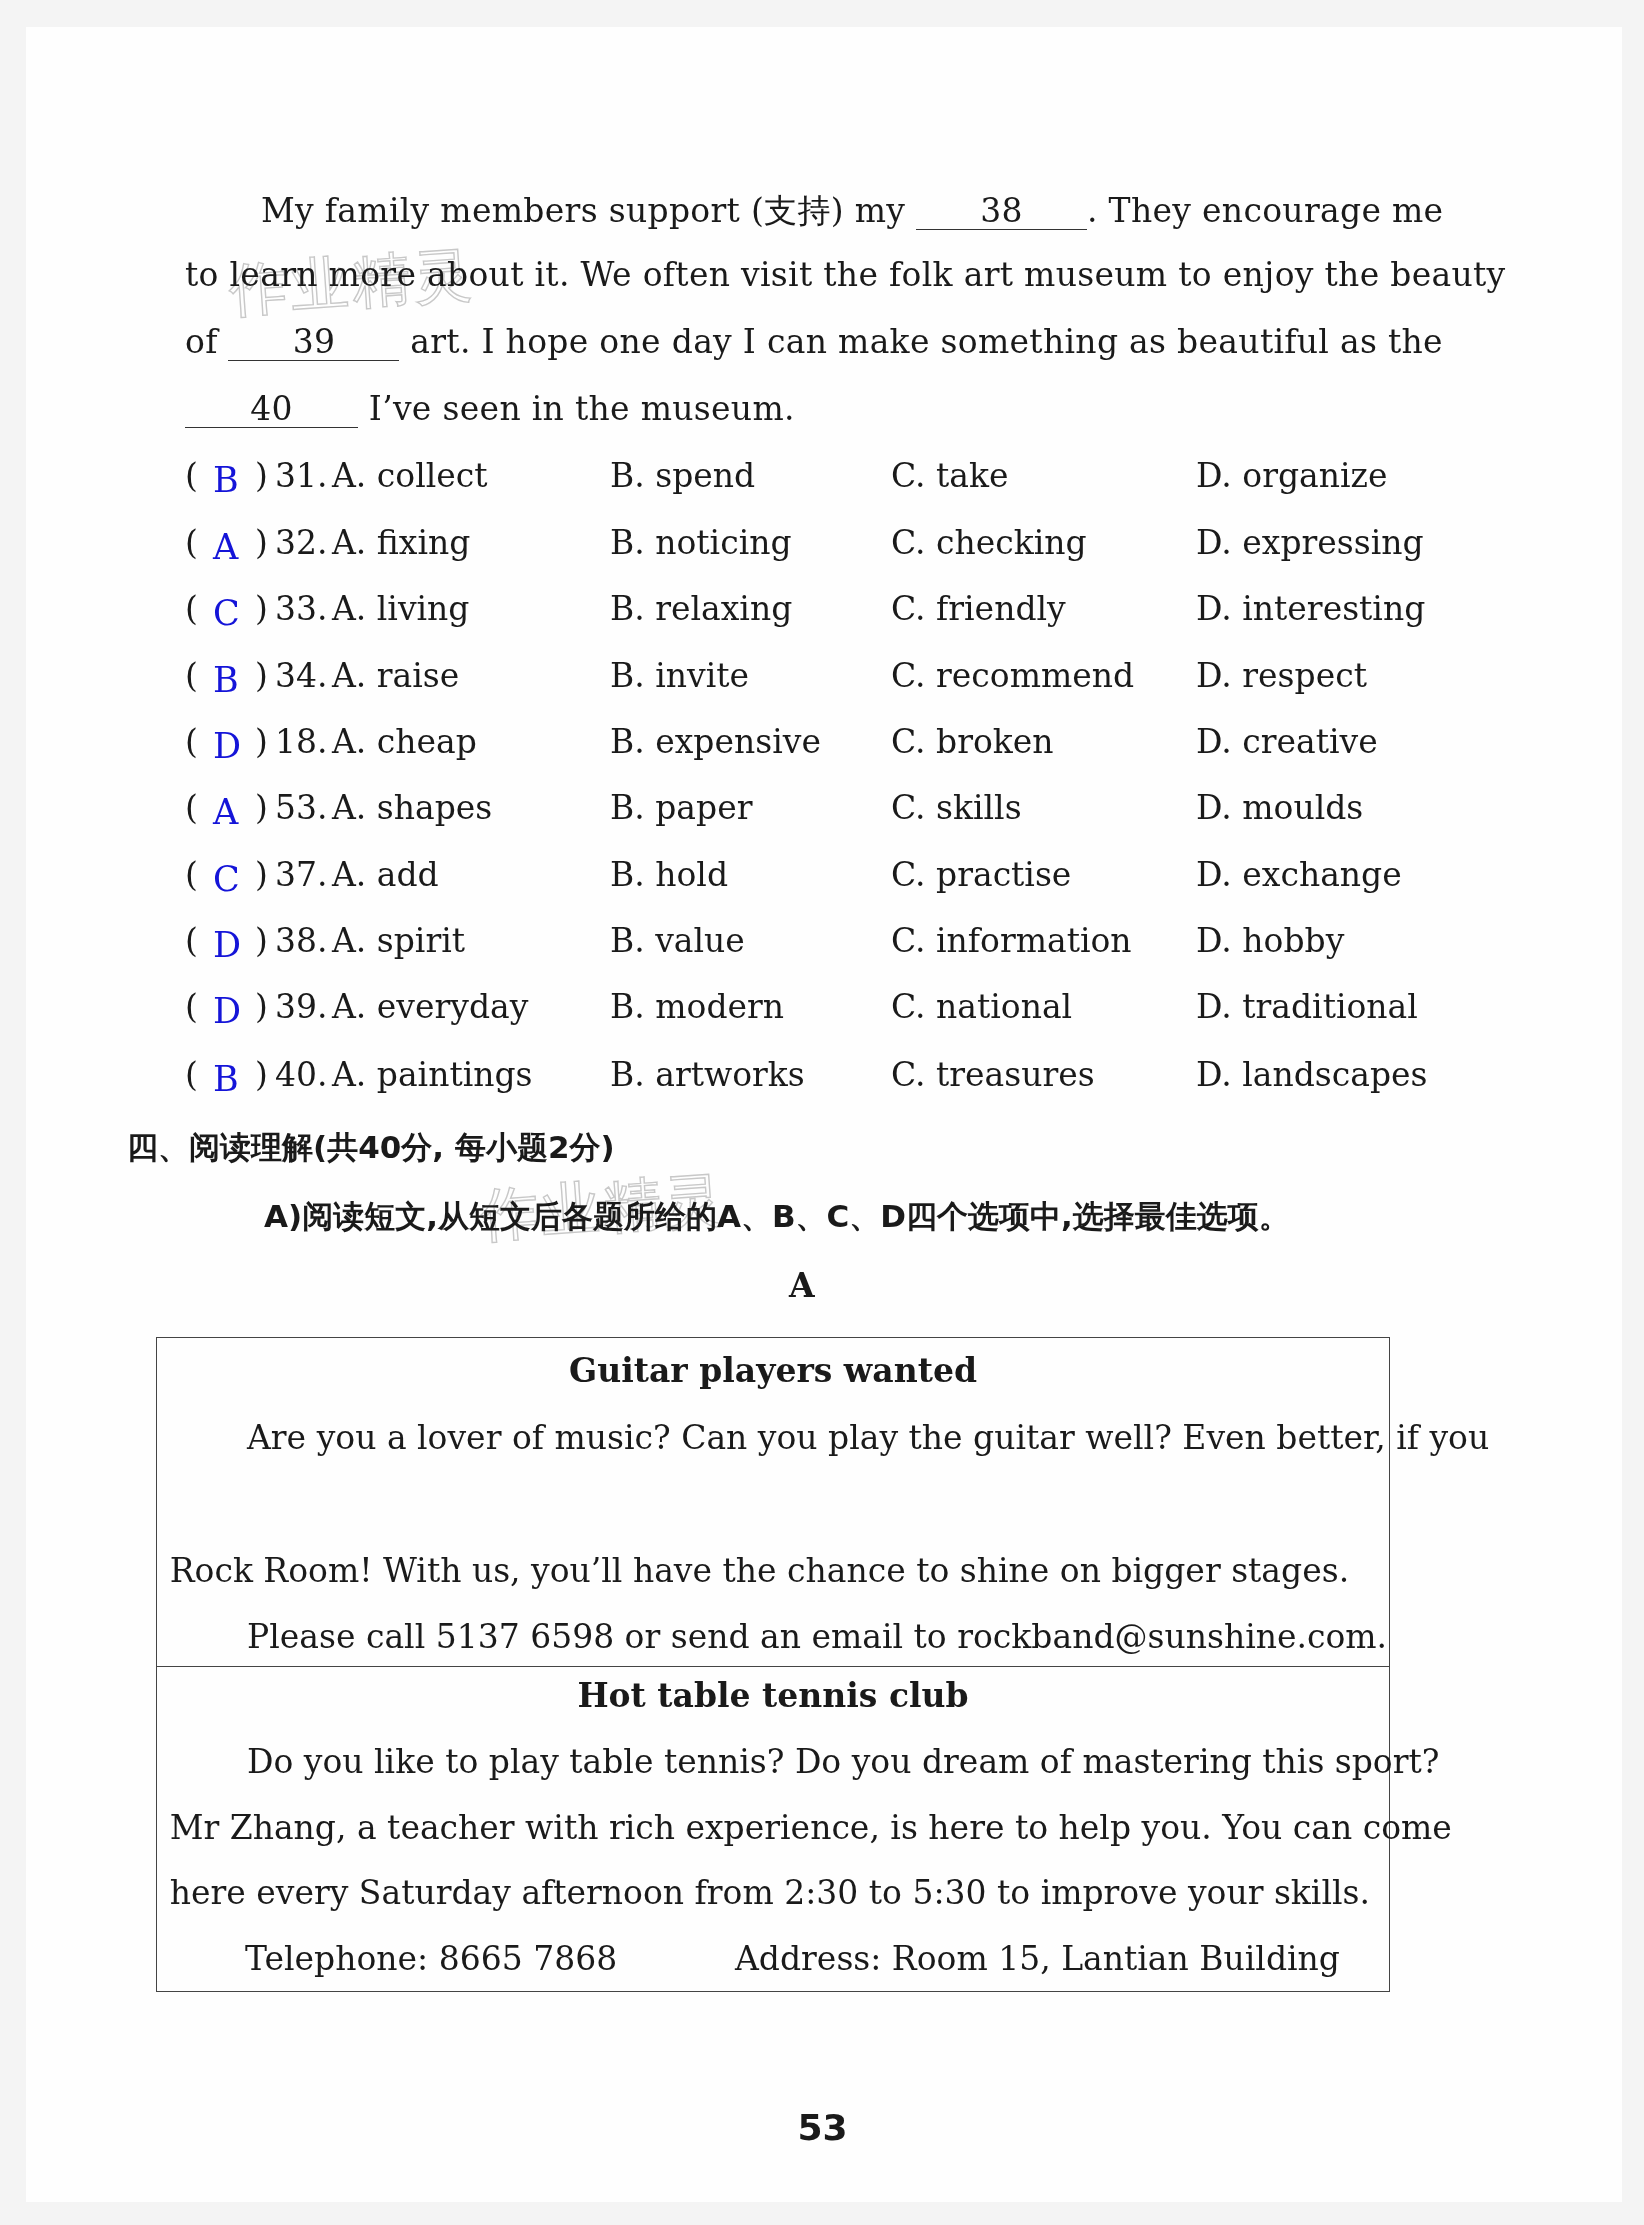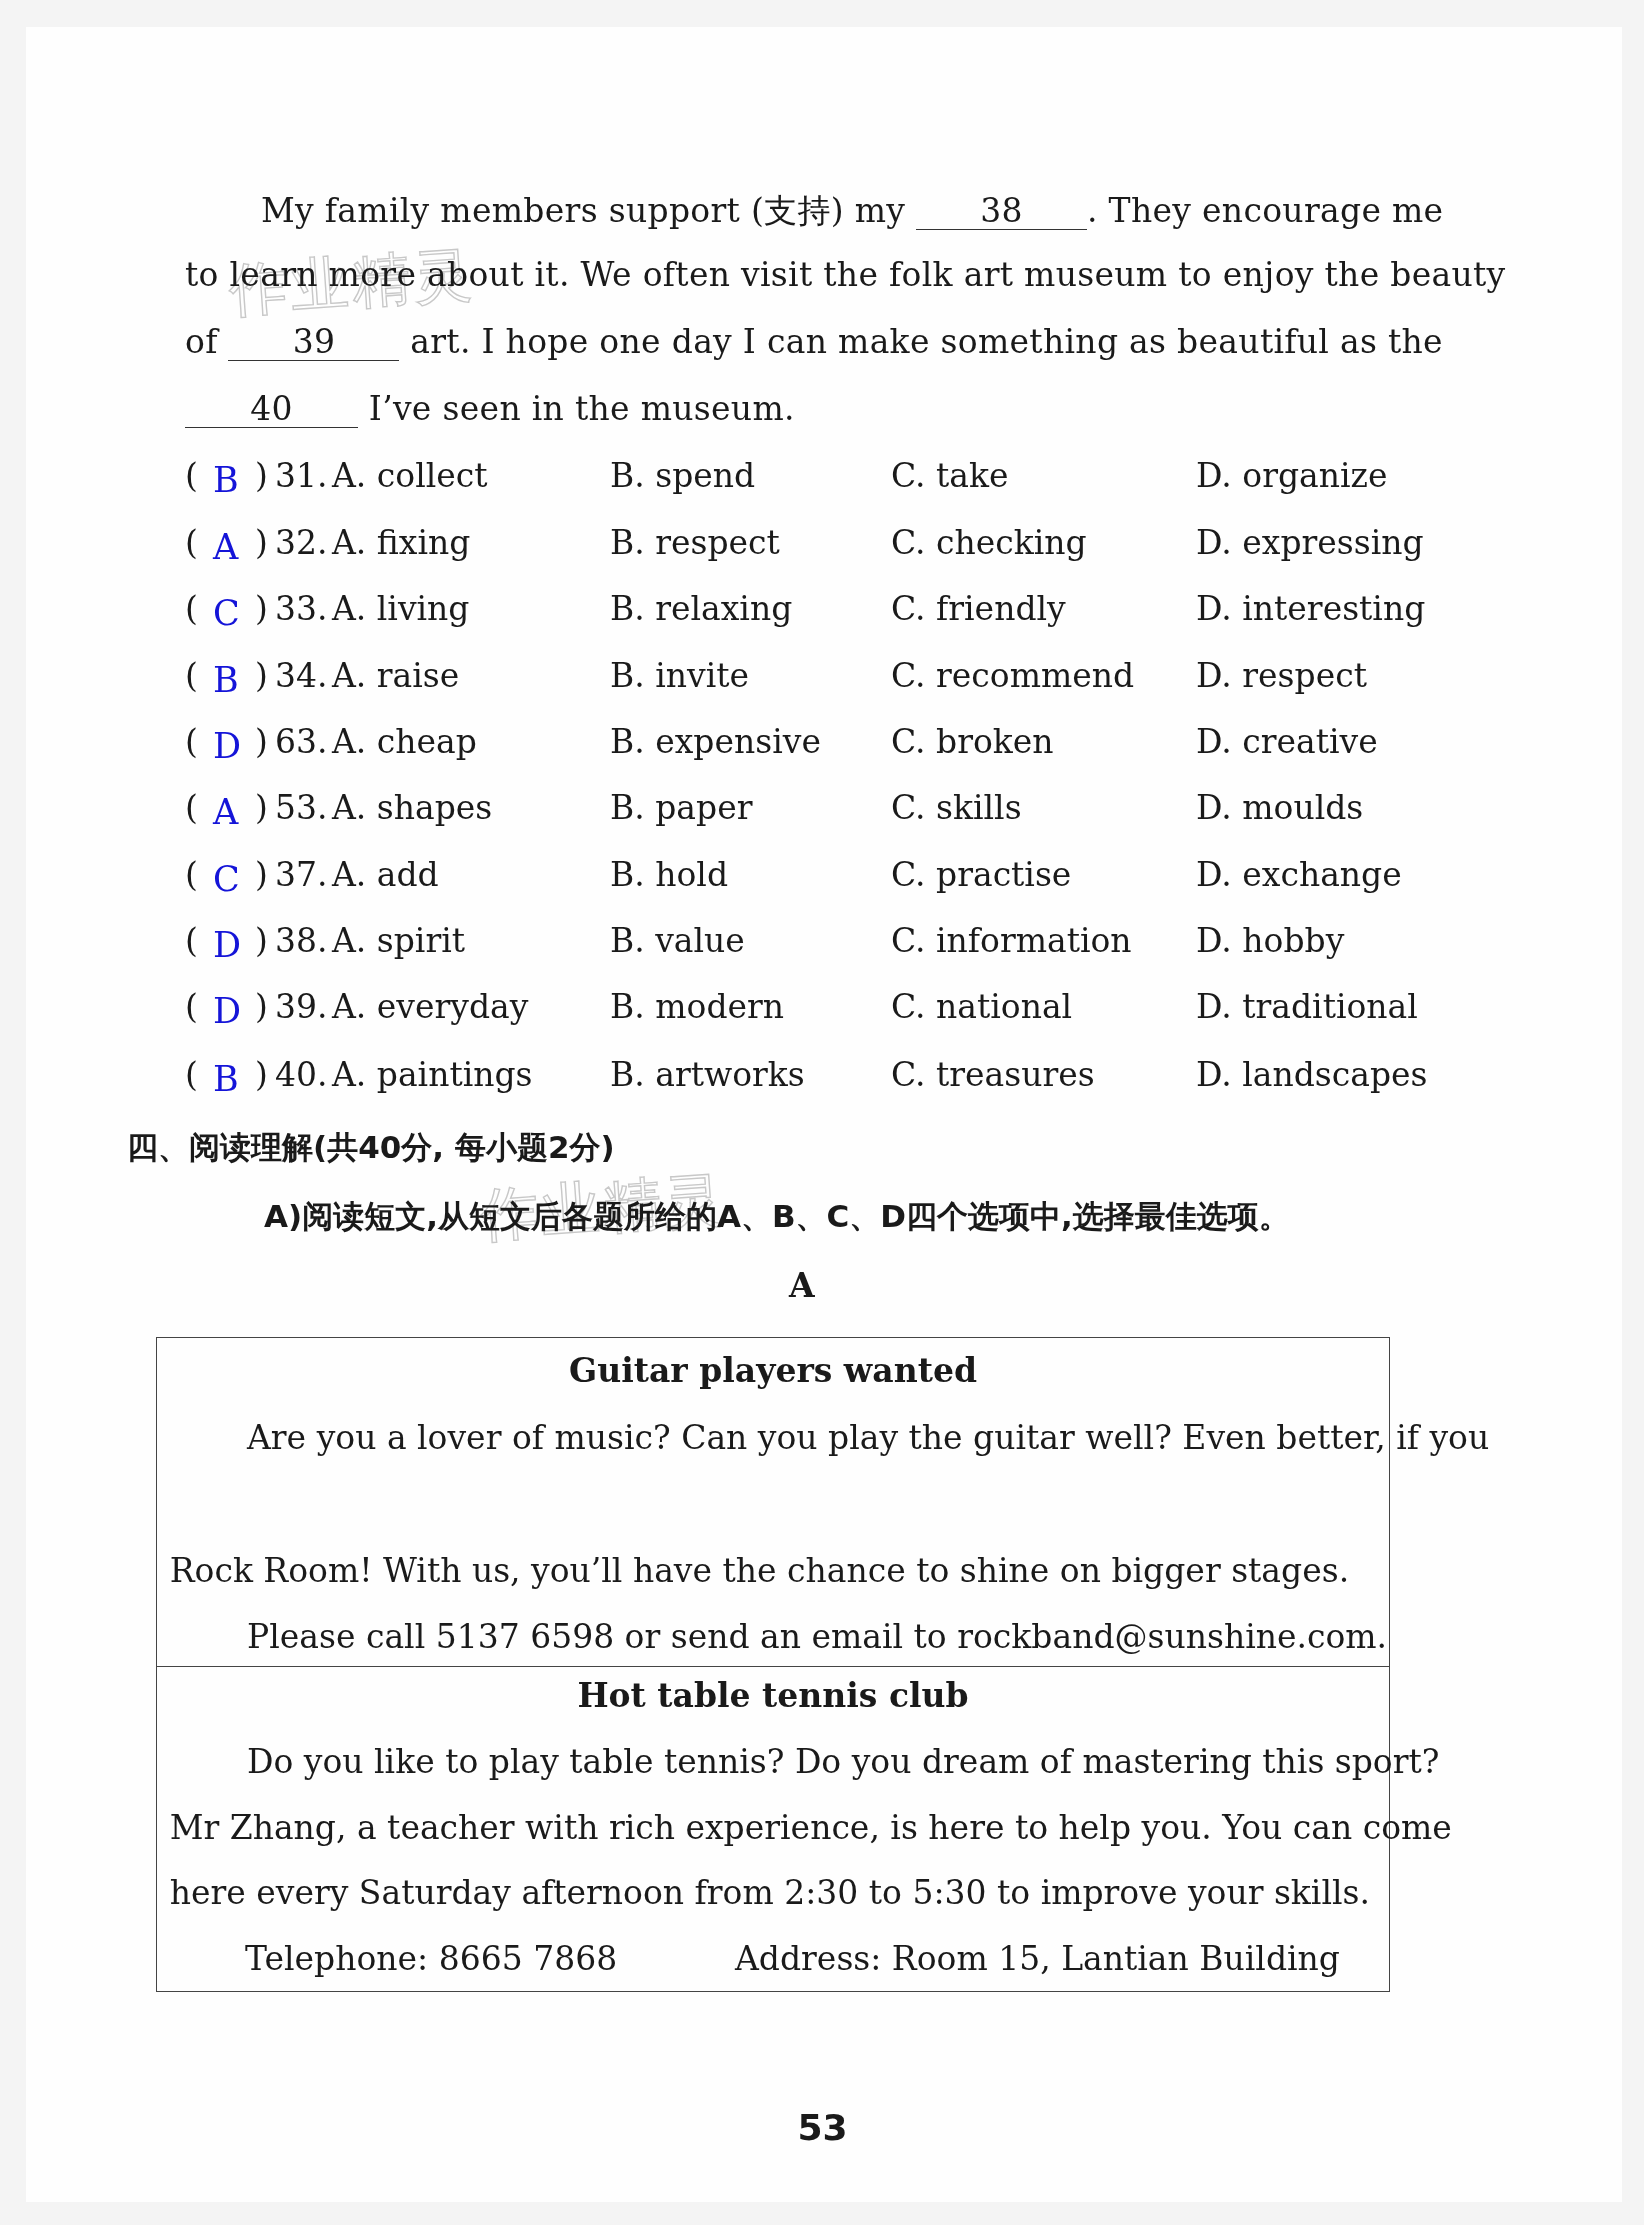--- a/index.html
+++ b/index.html
@@ -80,21 +80,21 @@
     <span style="left:610px;">B. spend</span>
     <span style="left:891px;">C. take</span>
     <span style="left:1196px;">D. organize</span>
   </div>
   <div class="opt-row" style="top:523px;">
     <span class="paren" style="left:185px;">(</span>
     <span class="answer" style="left:213px; top:3.6px;">A</span>
     <span class="paren" style="left:255px;">)</span>
     <span style="left:275px;">32.</span>
     <span style="left:332px;">A. fixing</span>
-    <span style="left:610px;">B. respect</span>
+    <span style="left:610px;">B. noticing</span>
     <span style="left:891px;">C. checking</span>
     <span style="left:1196px;">D. expressing</span>
   </div>
   <div class="opt-row" style="top:589px;">
     <span class="paren" style="left:185px;">(</span>
     <span class="answer" style="left:213px; top:3.6px;">C</span>
     <span class="paren" style="left:255px;">)</span>
     <span style="left:275px;">33.</span>
     <span style="left:332px;">A. living</span>
     <span style="left:610px;">B. relaxing</span>
@@ -108,21 +108,21 @@
     <span style="left:275px;">34.</span>
     <span style="left:332px;">A. raise</span>
     <span style="left:610px;">B. invite</span>
     <span style="left:891px;">C. recommend</span>
     <span style="left:1196px;">D. respect</span>
   </div>
   <div class="opt-row" style="top:722px;">
     <span class="paren" style="left:185px;">(</span>
     <span class="answer" style="left:213px; top:3.6px;">D</span>
     <span class="paren" style="left:255px;">)</span>
-    <span style="left:275px;">63.</span>
+    <span style="left:275px;">18.</span>
     <span style="left:332px;">A. cheap</span>
     <span style="left:610px;">B. expensive</span>
     <span style="left:891px;">C. broken</span>
     <span style="left:1196px;">D. creative</span>
   </div>
   <div class="opt-row" style="top:788px;">
     <span class="paren" style="left:185px;">(</span>
     <span class="answer" style="left:213px; top:3.6px;">A</span>
     <span class="paren" style="left:255px;">)</span>
     <span style="left:275px;">53.</span>

